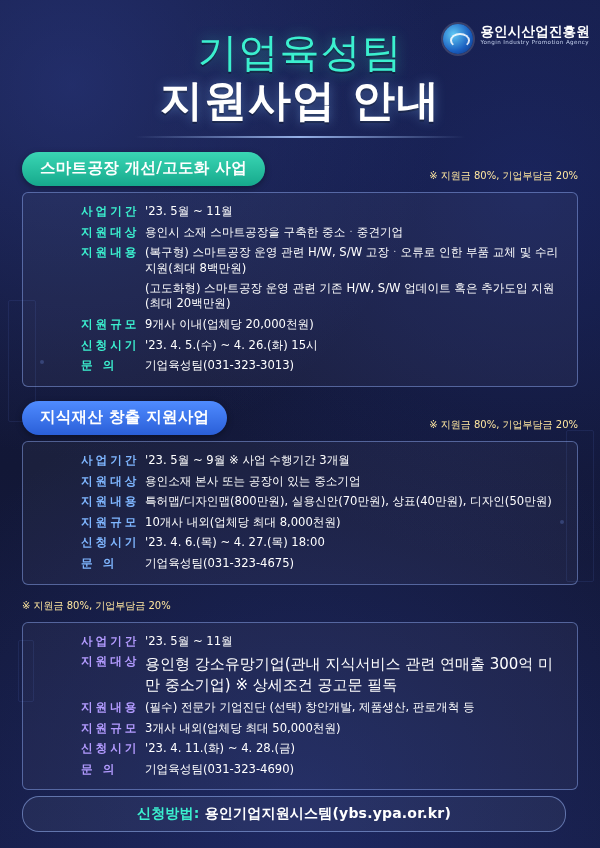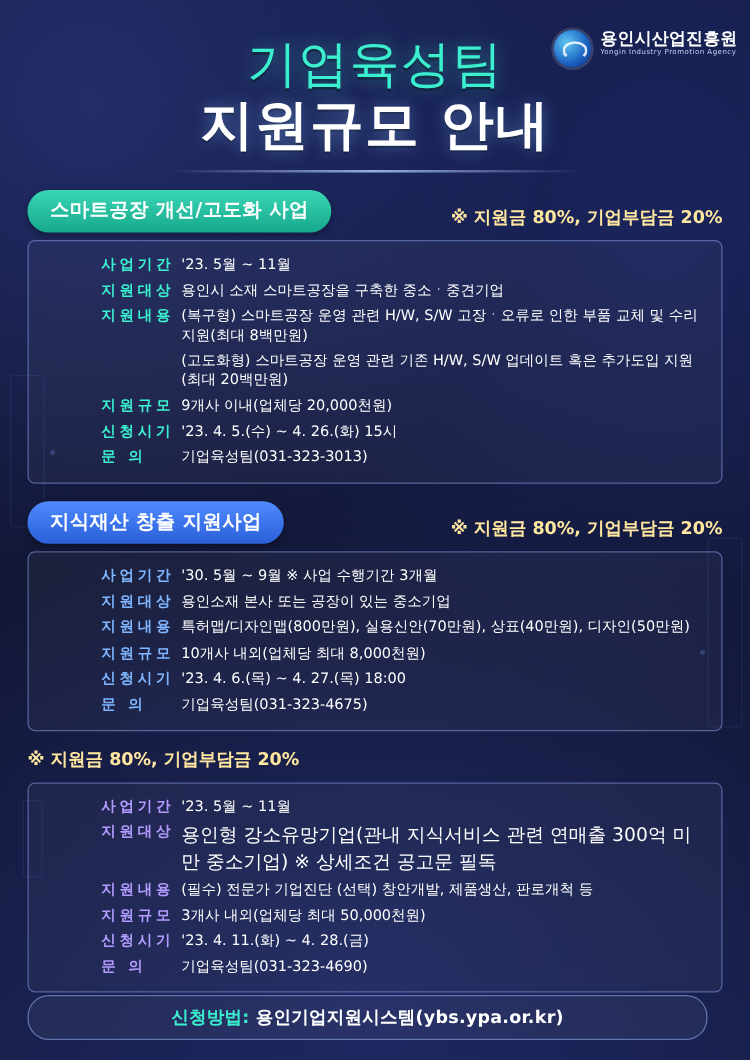--- a/index.html
+++ b/index.html
@@ -74,21 +74,21 @@
     padding:6px 18px 7px;
     border-radius:18px;
     font-size:15.5px;font-weight:bold;color:#ffffff;
     background:linear-gradient(180deg,#3ad6b4 0%,#16a98c 100%);
     box-shadow:0 2px 6px rgba(0,0,0,.35);
     letter-spacing:.3px;
   }
   .pill.blue{background:linear-gradient(180deg,#4f8bff 0%,#2a5fd8 100%);}
   .pill.violet{background:linear-gradient(180deg,#8a6bff 0%,#5b3fd0 100%);}
   .note{
-    font-size:14px;color:#ffe7a0;font-weight:bold;white-space:nowrap;
+    font-size:10px;color:#ffe7a0;font-weight:normal;white-space:nowrap;
     padding-bottom:3px;
   }
   .card{
     margin-top:6px;
     border:1px solid rgba(150,180,255,.45);
     border-radius:6px;
     background:rgba(255,255,255,.04);
     padding:11px 14px 12px;
   }
   .row{display:flex;align-items:flex-start;margin-bottom:5px;font-size:11.6px;line-height:1.35;margin-left:44px;}
@@ -128,21 +128,21 @@
   <div class="logo">
     <div class="logo-mark"></div>
     <div class="logo-text">
       <div class="logo-kr">용인시산업진흥원</div>
       <div class="logo-en">Yongin Industry Promotion Agency</div>
     </div>
   </div>
 
   <div class="title-wrap">
     <div class="title-1">기업육성팀</div>
-    <div class="title-2">지원규모 안내</div>
+    <div class="title-2">지원사업 안내</div>
     <div class="title-rule"></div>
   </div>
 
   <div class="section">
     <div class="sec-head">
       <span class="pill">스마트공장 개선/고도화 사업</span>
       <span class="note">※ 지원금 80%, 기업부담금 20%</span>
     </div>
     <div class="card">
       <div class="row">
@@ -176,21 +176,21 @@
   </div>
 
   <div class="section">
     <div class="sec-head">
       <span class="pill blue">지식재산 창출 지원사업</span>
       <span class="note">※ 지원금 80%, 기업부담금 20%</span>
     </div>
     <div class="card blue">
       <div class="row">
         <span class="lbl">사업기간</span>
-        <span class="val">'30. 5월 ~ 9월 ※ 사업 수행기간 3개월</span>
+        <span class="val">'23. 5월 ~ 9월 ※ 사업 수행기간 3개월</span>
       </div>
       <div class="row">
         <span class="lbl">지원대상</span>
         <span class="val">용인소재 본사 또는 공장이 있는 중소기업</span>
       </div>
       <div class="row">
         <span class="lbl">지원내용</span>
         <span class="val">특허맵/디자인맵(800만원), 실용신안(70만원), 상표(40만원), 디자인(50만원)</span>
       </div>
       <div class="row">

